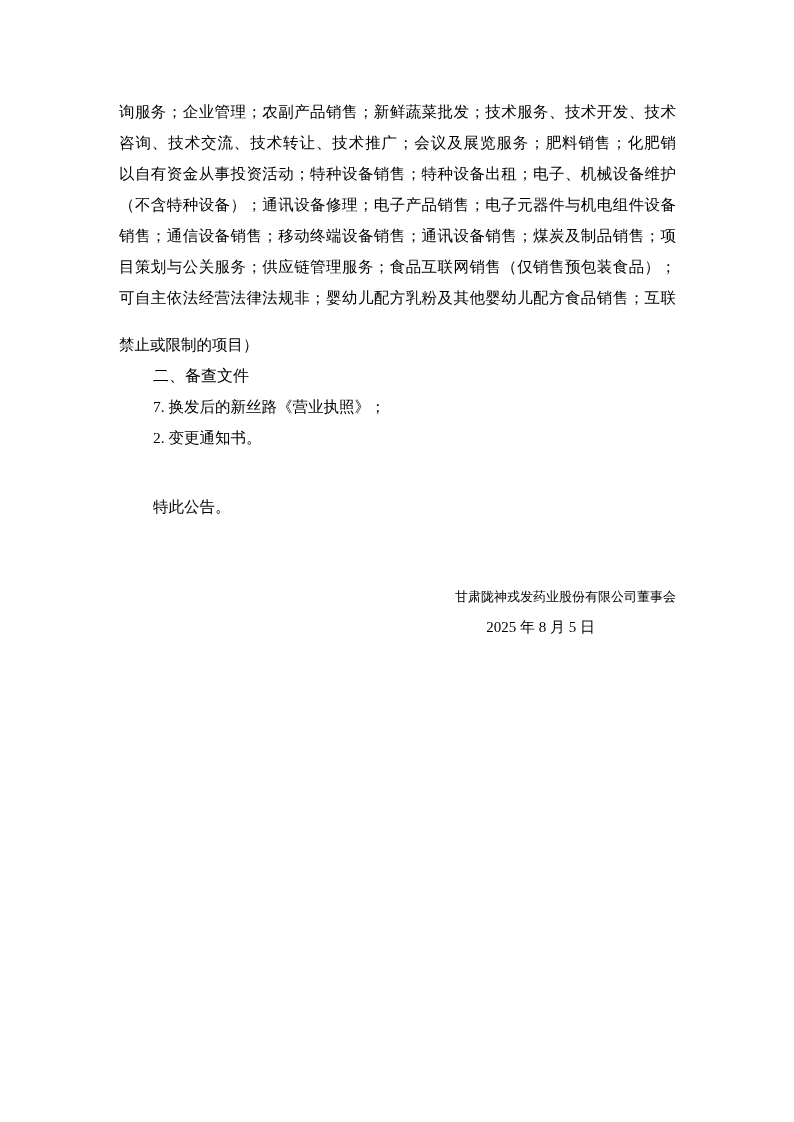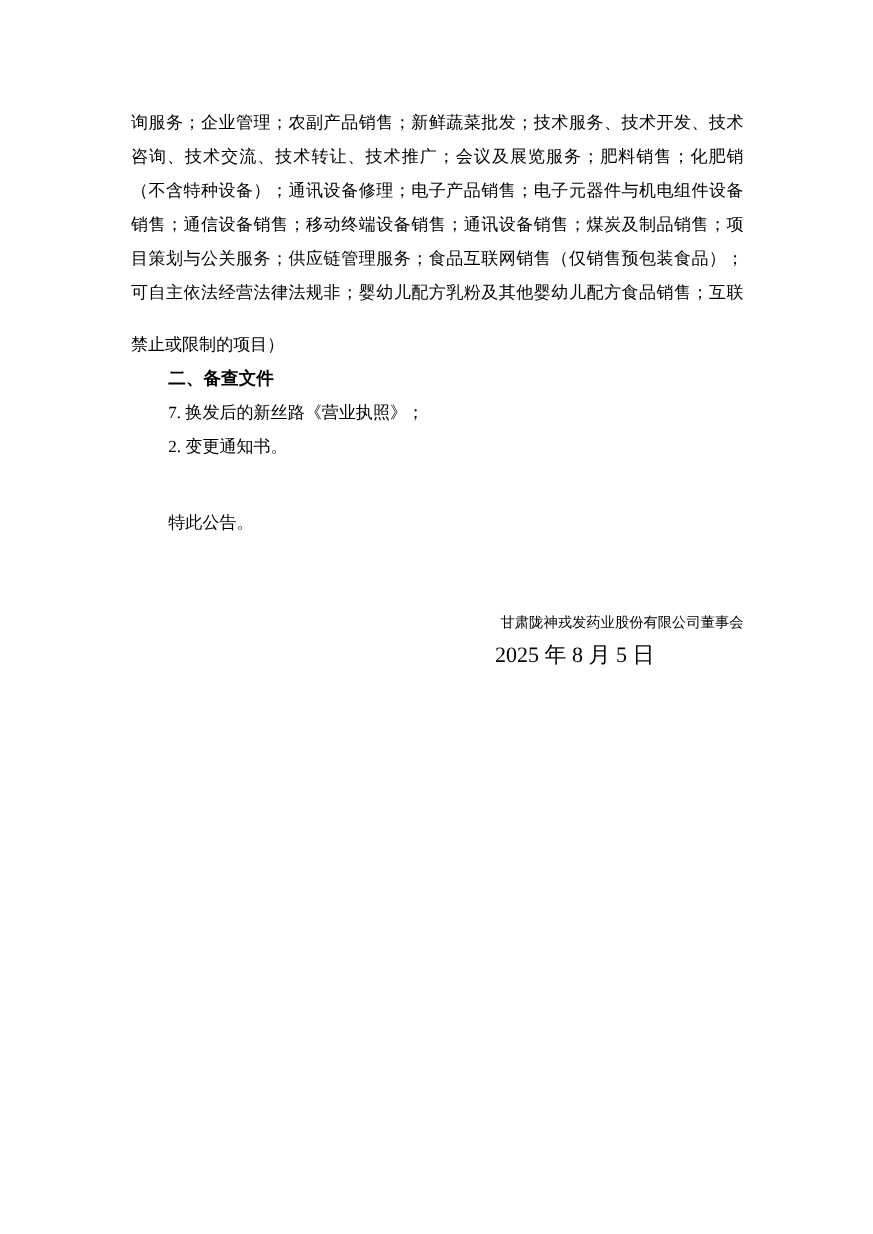--- a/index.html
+++ b/index.html
@@ -28,52 +28,53 @@
     text-align-last: justify;
     height: 31px;
     overflow: hidden;
   }
   .jline-last {
     text-align: left;
     text-align-last: left;
     margin-top: 16px;
   }
   .heading {
-    font-weight: bold;
+    font-weight: normal;
     font-size: 16px;
     padding-left: 34px; 
     height: 31px;
   }
   .indent {
     padding-left: 34px; 
     height: 31px;
   }
   .spacer-a { height: 38px; }
   .spacer-b { height: 59px; }
   .sig {
     text-align: right;
     font-size: 13px;
     height: 31px;
   }
   .date {
     text-align: right;
     padding-right: 81px; 
-    font-size: 20px;
+    font-size: 15px;
     height: 31px;
   }
 </style>
 </head>
 <body>
 
 <div class="page">
   <div class="content">
 
     <div>
       <div class="jline">询服务；企业管理；农副产品销售；新鲜蔬菜批发；技术服务、技术开发、技术</div>
       <div class="jline">咨询、技术交流、技术转让、技术推广；会议及展览服务；肥料销售；化肥销售；</div>
+      <div class="jline">以自有资金从事投资活动；特种设备销售；特种设备出租；电子、机械设备维护</div>
       <div class="jline">（不含特种设备）；通讯设备修理；电子产品销售；电子元器件与机电组件设备</div>
       <div class="jline">销售；通信设备销售；移动终端设备销售；通讯设备销售；煤炭及制品销售；项</div>
       <div class="jline">目策划与公关服务；供应链管理服务；食品互联网销售（仅销售预包装食品）；</div>
       <div class="jline">可自主依法经营法律法规非；婴幼儿配方乳粉及其他婴幼儿配方食品销售；互联</div>
       <div class="jline jline-last">禁止或限制的项目）</div>
     </div>
 
     <div class="heading">二、备查文件</div>
 
     <div class="indent">7. 换发后的新丝路《营业执照》；</div>

